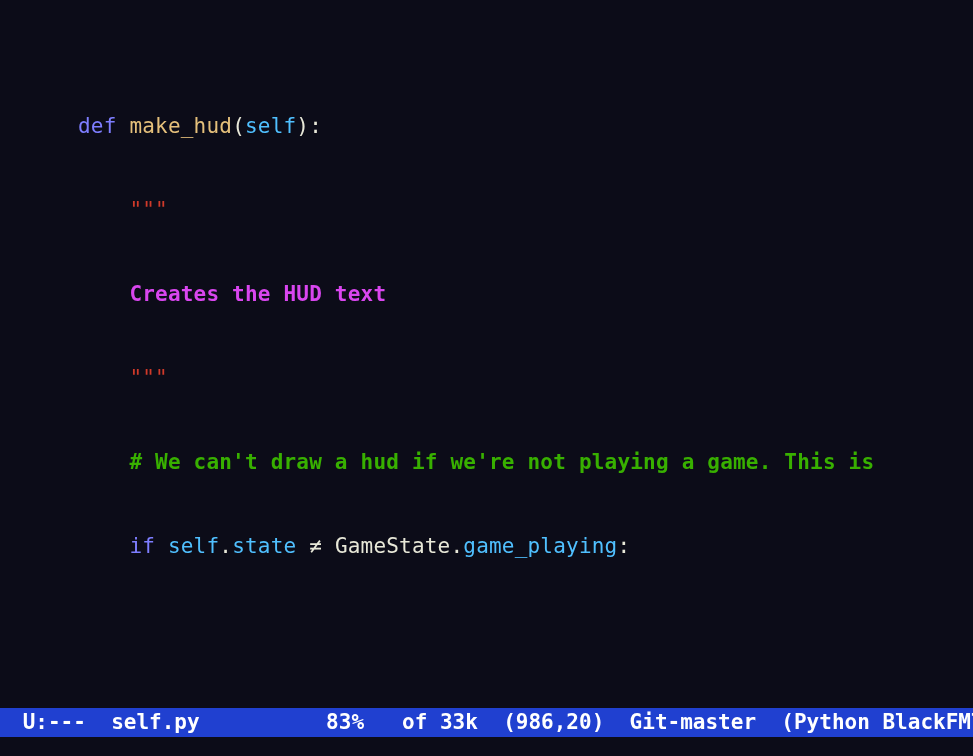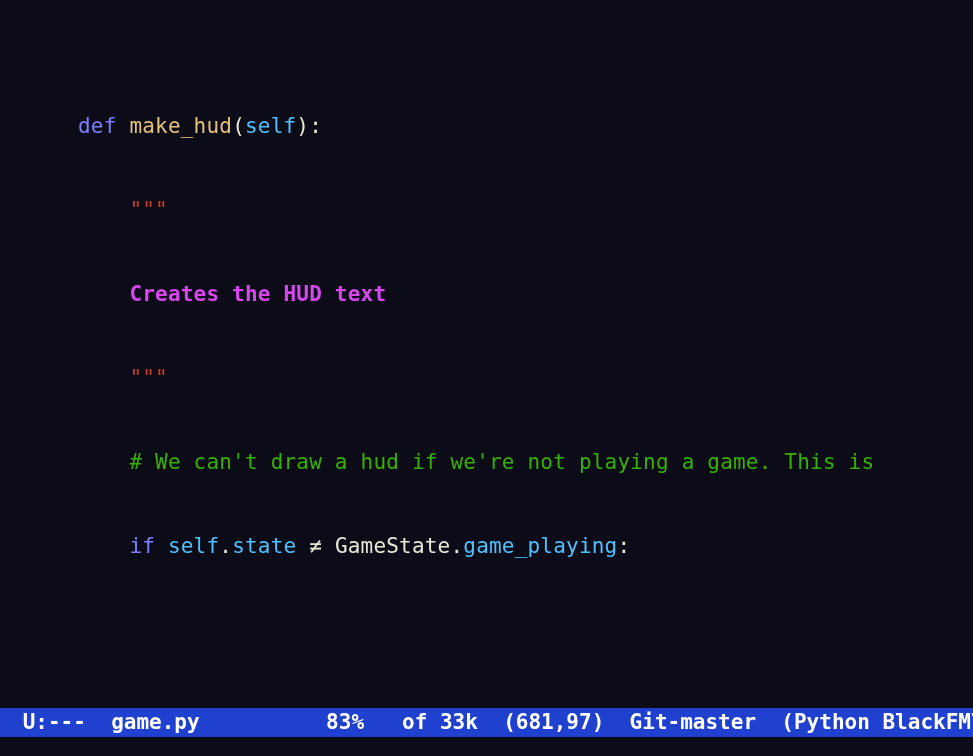--- a/index.html
+++ b/index.html
@@ -23,21 +23,21 @@
     white-space: pre;
     letter-spacing: 0.2px;
   }
   .line { padding-left: 78px; height: 28px; }
   .kw   { color: #7e7eff; }          
   .fn   { color: #e5c07b; }          
   .self { color: #50c0ff; }          
   .attr { color: #50c0ff; }          
   .doc  { color: #d946ef; font-weight: bold; } 
   .docq { color: #d03a2a; }          
-  .cmt  { color: #38b000; font-weight: normal; } 
+  .cmt  { color: #38b000; font-weight: bold; } 
   .cls  { color: #e8e8d8; }
   .neq  { font-family: inherit; }
   .modeline {
     position: absolute;
     left: 0; right: 0; bottom: 19px;
     height: 29px;
     background: #2040d0;
     color: #ffffff;
     font-weight: bold;
     padding: 0 10px;
@@ -77,16 +77,16 @@
     
     
     
     
     
     
     
     
   </div>
 
-  <div class="modeline"><span> U:---</span>  <span>game.py</span>          <span>83%</span>   <span>of 33k</span>  <span>(681,97)</span>  <span>Git-master</span>  <span>(Python BlackFMT</span></div>
+  <div class="modeline"><span> U:---</span>  <span>self.py</span>          <span>83%</span>   <span>of 33k</span>  <span>(986,20)</span>  <span>Git-master</span>  <span>(Python BlackFMT</span></div>
 
   <div class="minibuf"></div>
 </div>
 
 </body></html>

